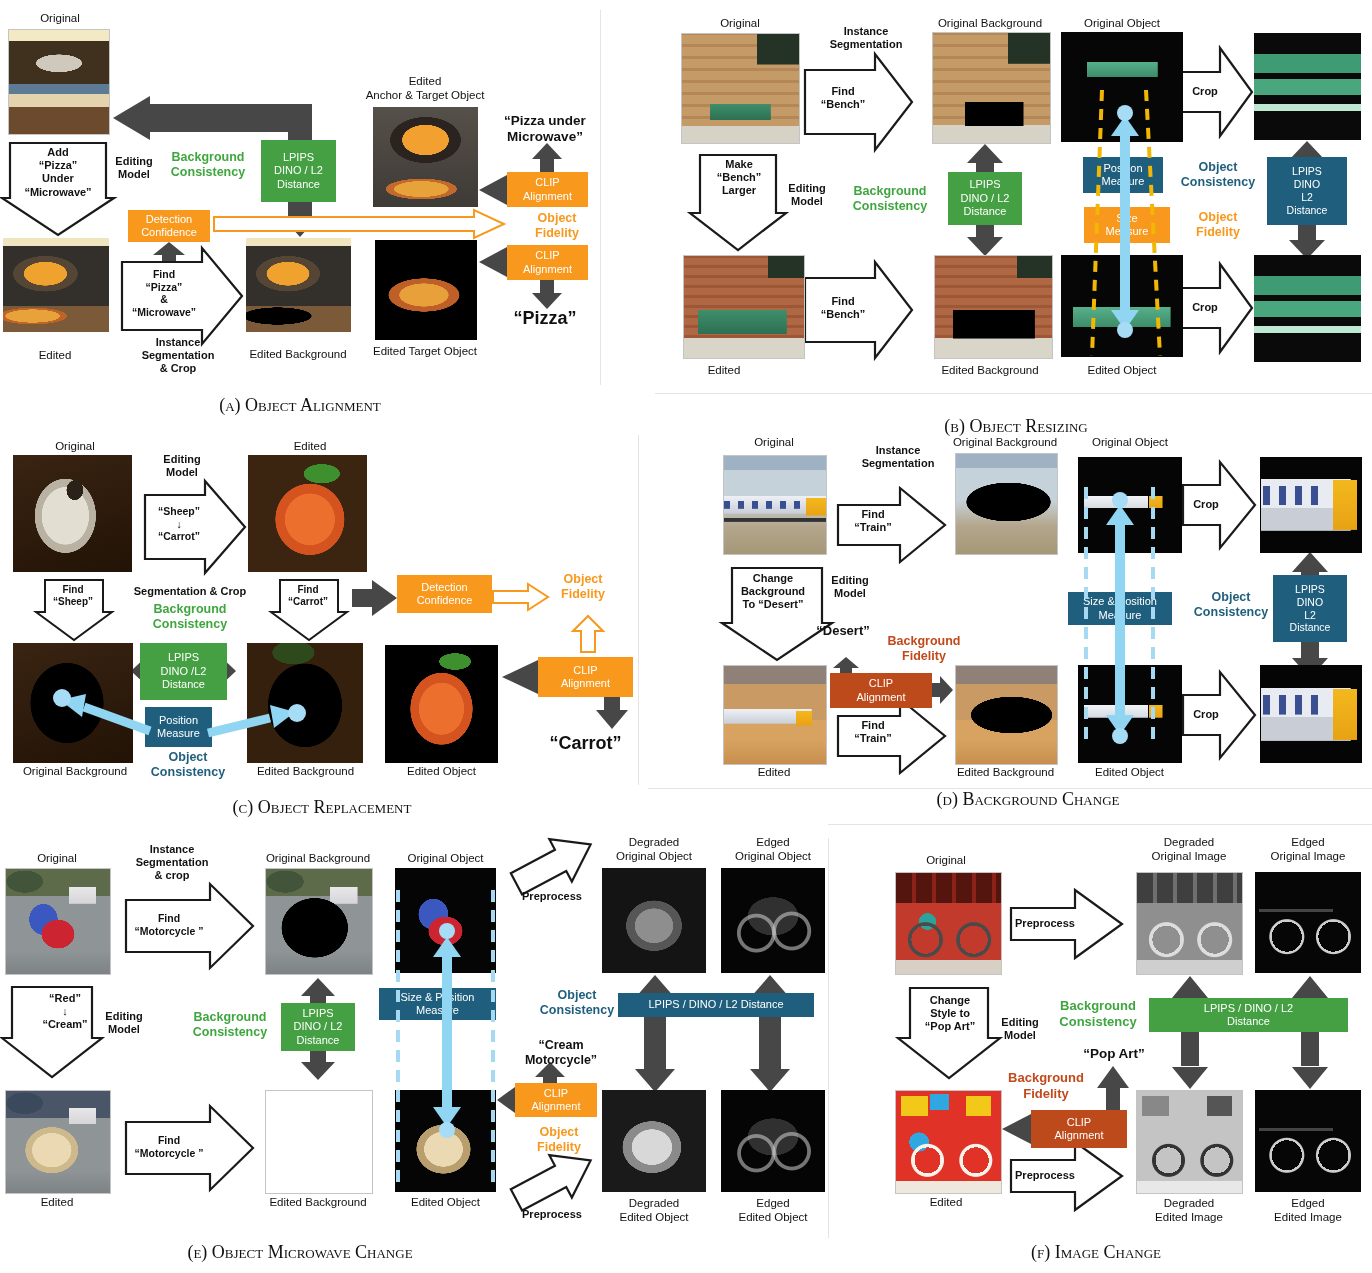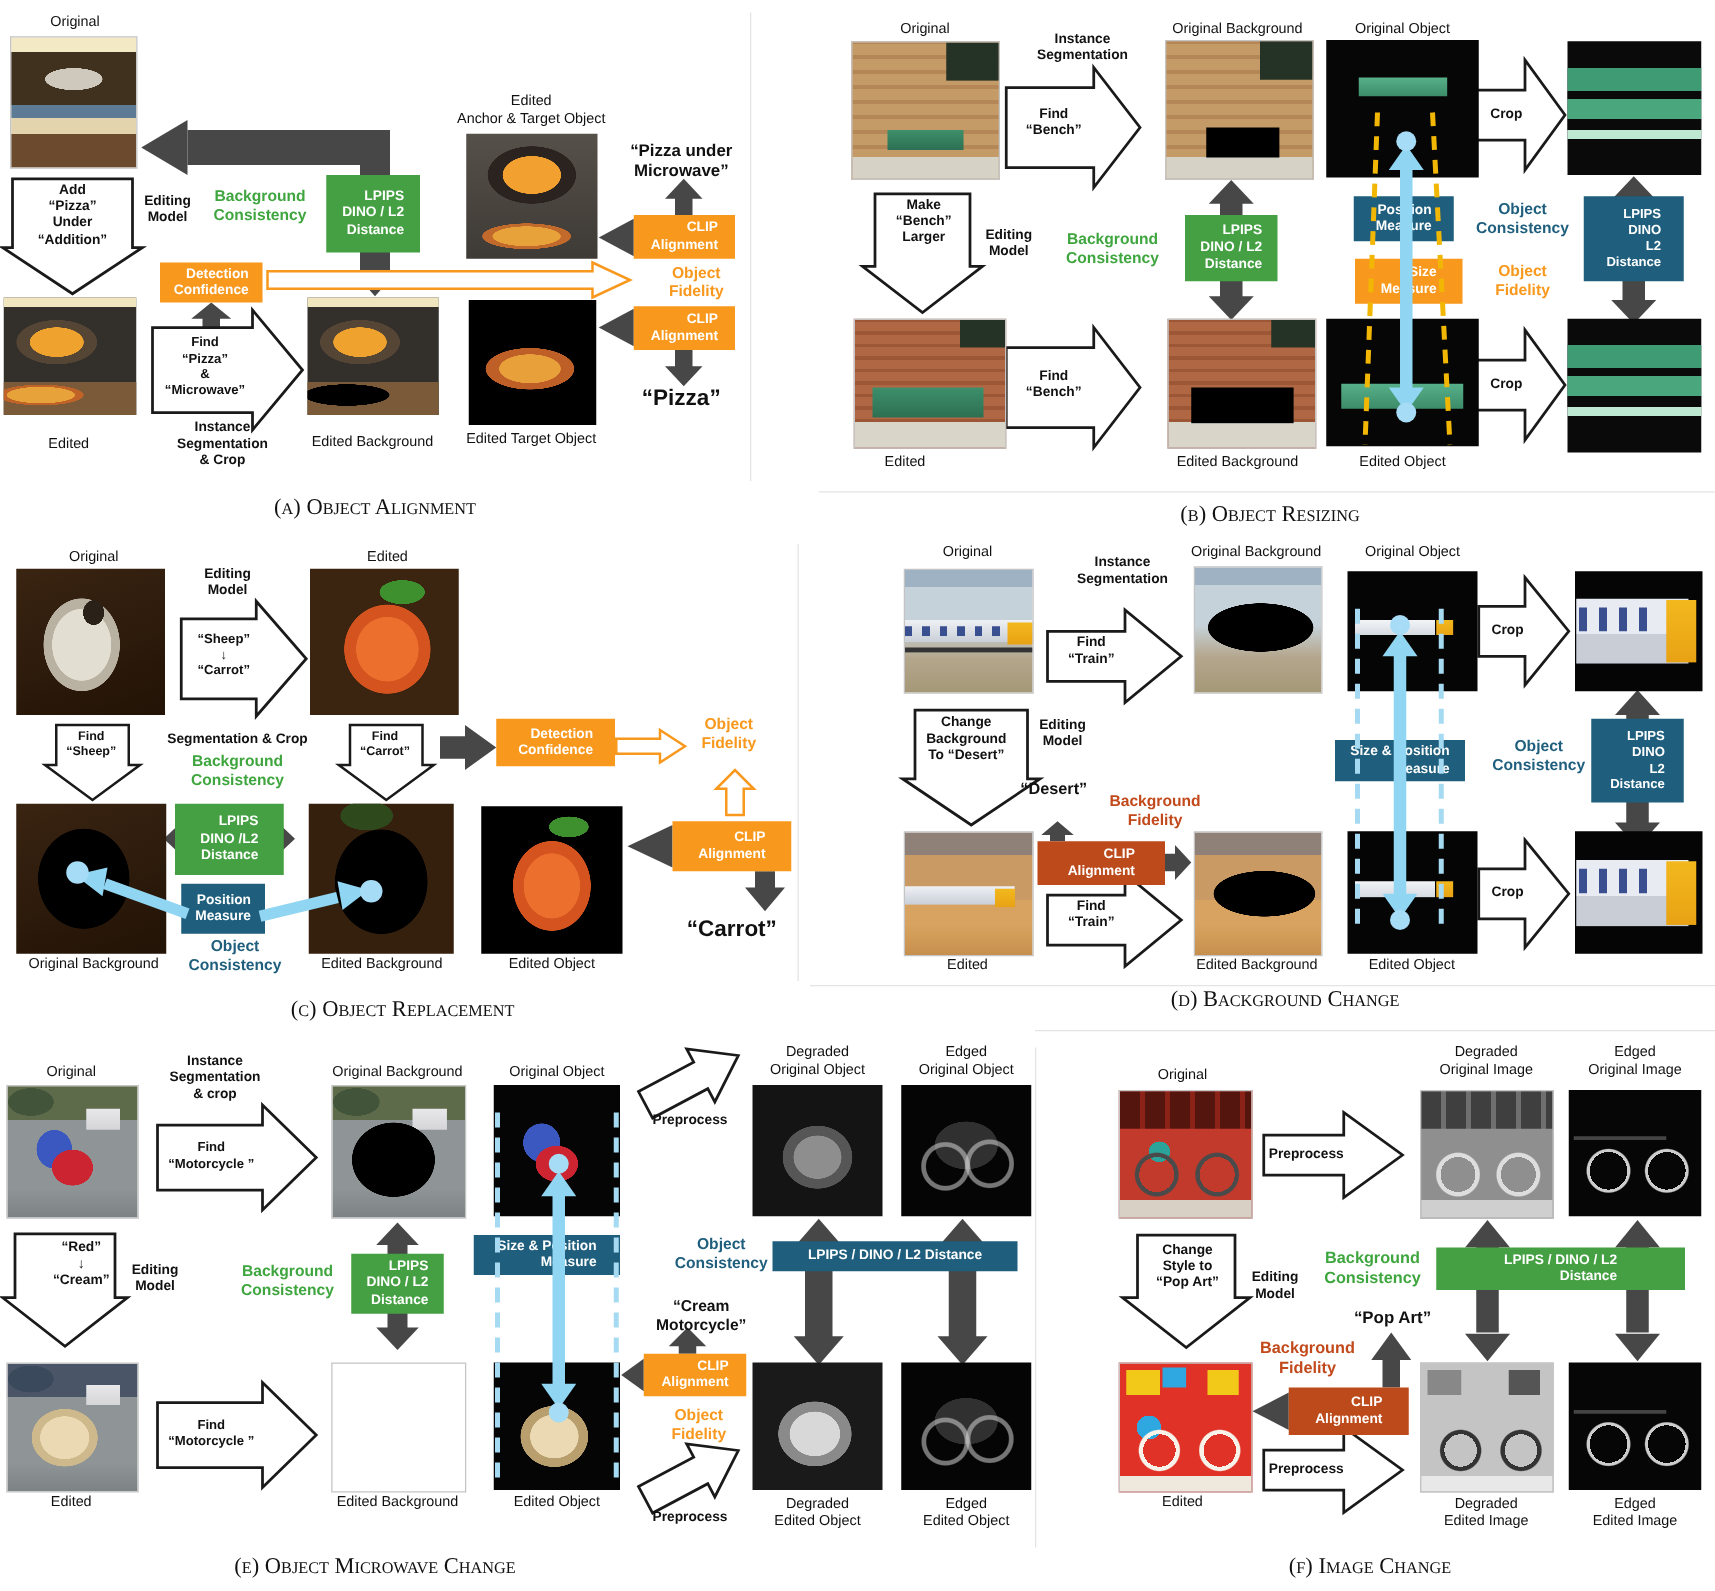--- a/index.html
+++ b/index.html
@@ -7,21 +7,21 @@
           font-family:"Liberation Sans",sans-serif}
   svg.layer{position:absolute;left:0;top:0;pointer-events:none}
   .ph{position:absolute}
   .br{border:1px solid #c4c4c4}
   .t{position:absolute;font-weight:bold;font-size:11px;line-height:1.2;text-align:center;
      white-space:pre-line;color:#111}
   .lbl{font-weight:normal;font-size:11.5px}
   .sec{font-size:12.5px}
   .green{color:#3FA63F}.orange{color:#F8981D}.teal{color:#1F5F7D}.brick{color:#C2491B}
   .box{position:absolute;display:flex;align-items:center;justify-content:center;color:#fff;
-       font-weight:bold;font-size:11px;line-height:1.22;text-align:right;white-space:pre-line}
+       font-weight:normal;font-size:11px;line-height:1.22;text-align:center;white-space:pre-line}
   .bg-green{background:#45A043}.bg-orange{background:#F8981D}
   .bg-teal{background:#1F5F7D}.bg-brick{background:#BC4A1B}
   .cap{position:absolute;font-family:"Liberation Serif",serif;font-variant:small-caps;
        font-size:18px;color:#111;white-space:nowrap;transform:translateX(-50%)}
   .prompt{font-size:13.5px}
   .big{font-size:18px}
   .dv{position:absolute;background:#e4e4e4}
 
   
   .a-orig{background:
@@ -377,21 +377,21 @@
 
   <div class="box bg-green" style="left:1149px;top:998px;width:199px;height:34px">LPIPS / DINO / L2
 Distance</div>
   <div class="box bg-brick" style="left:1031px;top:1110px;width:96px;height:38px">CLIP
 Alignment</div>
 
   <div class="t lbl" style="left:10px;top:12px;width:100px">Original</div>
   <div class="t" style="left:10px;top:146px;width:96px">Add
 “Pizza”
 Under
-“Addition”</div>
+“Microwave”</div>
   <div class="t" style="left:108px;top:155px;width:52px">Editing
 Model</div>
   <div class="t sec green" style="left:158px;top:150px;width:100px">Background
 Consistency</div>
   <div class="t lbl" style="left:5px;top:349px;width:100px">Edited</div>
   <div class="t" style="left:124px;top:268px;width:80px;font-size:10.5px">Find
 “Pizza”
 &amp;
 “Microwave”</div>
   <div class="t" style="left:128px;top:336px;width:100px">Instance
@@ -535,21 +535,21 @@
   <div class="t sec brick" style="left:996px;top:1070px;width:100px;font-size:13px">Background
 Fidelity</div>
   <div class="t" style="left:1014px;top:1169px;width:62px">Preprocess</div>
   <div class="t lbl" style="left:896px;top:1196px;width:100px">Edited</div>
   <div class="t lbl" style="left:1134px;top:1197px;width:110px">Degraded
 Edited Image</div>
   <div class="t lbl" style="left:1253px;top:1197px;width:110px">Edged
 Edited Image</div>
 
   <div class="cap" style="left:300px;top:395px">(a) Object Alignment</div>
-  <div class="cap" style="left:1016px;top:401px">(b) Object Resizing</div>
+  <div class="cap" style="left:1016px;top:416px">(b) Object Resizing</div>
   <div class="cap" style="left:322px;top:797px">(c) Object Replacement</div>
   <div class="cap" style="left:1028px;top:789px">(d) Background Change</div>
   <div class="cap" style="left:300px;top:1242px">(e) Object Microwave Change</div>
   <div class="cap" style="left:1096px;top:1242px">(f) Image Change</div>
 
   <div class="dv" style="left:600px;top:10px;width:1px;height:375px"></div>
   <div class="dv" style="left:655px;top:393px;width:717px;height:1px"></div>
   <div class="dv" style="left:638px;top:435px;width:1px;height:350px"></div>
   <div class="dv" style="left:648px;top:788px;width:724px;height:1px"></div>
   <div class="dv" style="left:828px;top:838px;width:1px;height:400px"></div>

